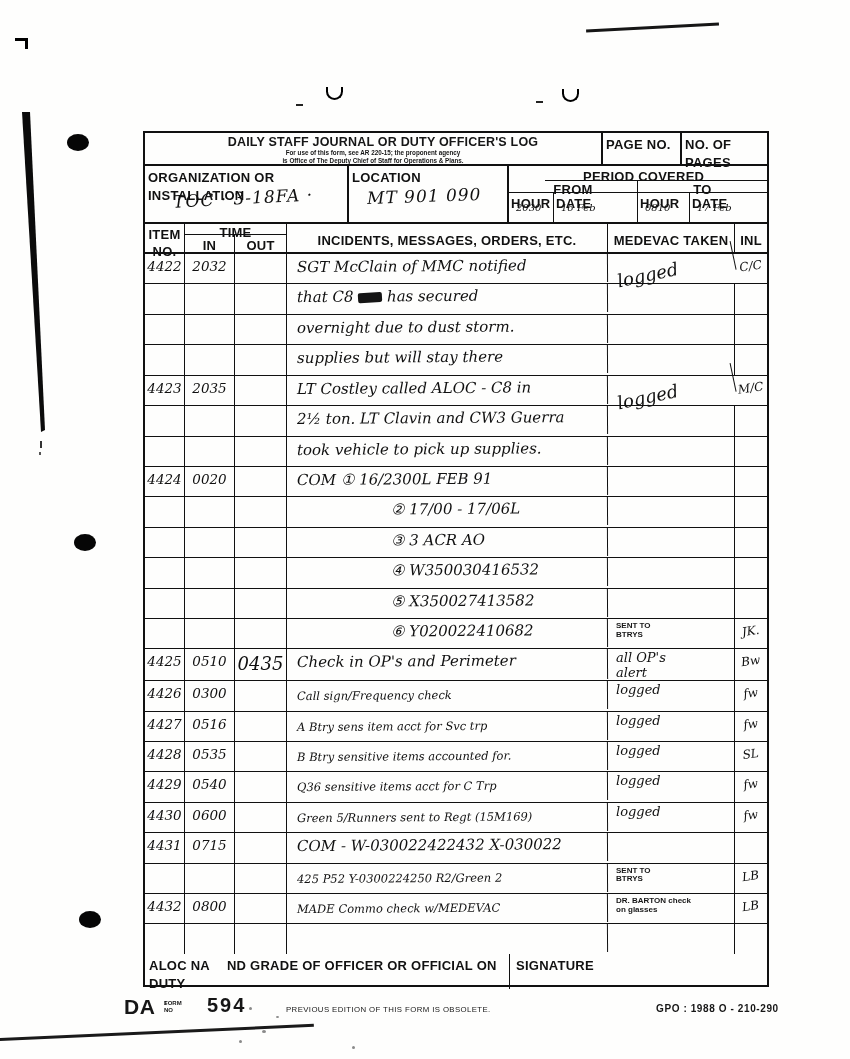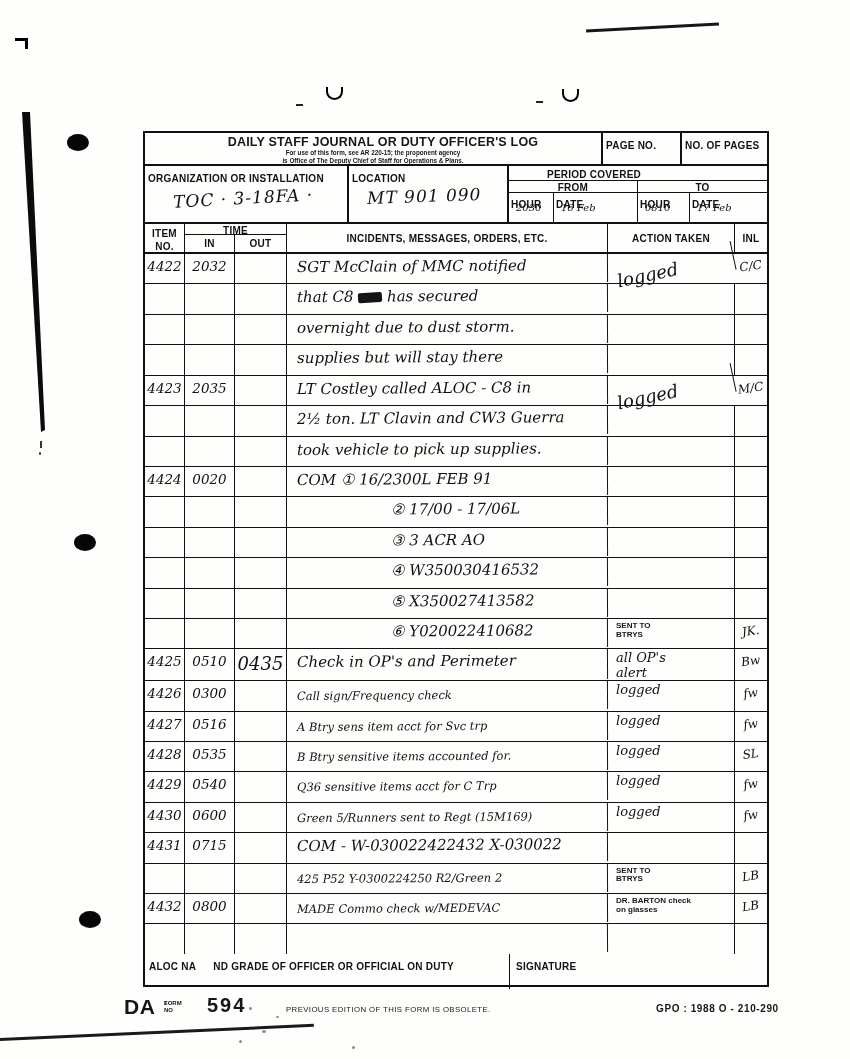--- a/index.html
+++ b/index.html
@@ -15,34 +15,34 @@
   .umark{width:17px;height:13px;border:2.2px solid #000;border-top:none;border-radius:0 0 9px 9px;}
   .u1{left:326px;top:87px;} .u2{left:562px;top:89px;}
   .dash{height:2px;background:#222;width:7px;}
   .d1{left:296px;top:104px;} .d2{left:536px;top:101px;}
   .hole{width:22px;height:17px;background:#060606;border-radius:50%;}
   .h1{left:67px;top:134px;} .h2{left:74px;top:534px;} .h3{left:79px;top:911px;}
   .noise{background:#8a8a8a;border-radius:50%;}
 
   
   .form{position:absolute;left:143px;top:131px;width:626px;height:856px;border:2px solid #111;background:#fefefd;}
-  .lbl{font-size:10px;font-weight:700;letter-spacing:.25px;color:#111;}
+  .lbl{font-size:13px;font-weight:700;letter-spacing:.25px;color:#111;}
 
   .hrow1{display:flex;height:33px;border-bottom:2px solid #111;}
   .titleblock{width:458px;border-right:2px solid #111;text-align:center;padding-top:2px;}
   .ftitle{font-size:12.5px;font-weight:800;letter-spacing:.2px;padding-left:20px;}
   .fsub{font-size:6.3px;font-weight:700;line-height:1.25;}
   .pgbox{width:79px;border-right:2px solid #111;padding:2px 3px;}
   .npbox{flex:1;padding:2px 3px;}
 
   .hrow2{display:flex;height:58px;border-bottom:2px solid #111;}
   .orgbox{width:209px;border-right:2px solid #111;padding:2px 3px;position:relative;}
   .locbox{width:164px;border-right:2px solid #111;padding:2px 3px;position:relative;}
   .periodbox{flex:1;display:flex;flex-direction:column;}
-  .plabel{height:15px;border-bottom:1.5px solid #111;padding:3px 0 0 38px;}
+  .plabel{height:15px;border-bottom:1.5px solid #111;padding:3px 0 0 38px;margin-left:36px;}
   .fromto{height:12px;border-bottom:1.5px solid #111;display:flex;}
   .ft{width:129px;border-right:1.5px solid #111;text-align:center;padding-top:1px;}
   .ft.to{flex:1;border-right:none;}
   .hd{flex:1;display:flex;}
   .hdcell{border-right:1.5px solid #111;padding:1px 2px;position:relative;overflow:visible;}
   .hdcell:last-child{border-right:none;}
   .w1{width:45px;} .w2{width:84px;} .w3{width:52px;} .w4{flex:1;}
   .hdval{position:absolute;left:7px;top:9px;font-size:10px;white-space:nowrap;}
 
   .hw{font-family:"DejaVu Serif",serif;font-style:italic;color:#101010;}
@@ -184,21 +184,21 @@
         <span>NO.</span>
       </div>
       <div class="ch ch-time">
         <div class="tlab lbl">TIME</div>
         <div class="inout">
           <div class="in lbl">IN</div>
           <div class="out lbl">OUT</div>
         </div>
       </div>
       <div class="ch ch-inc lbl">INCIDENTS, MESSAGES, ORDERS, ETC.</div>
-      <div class="ch ch-act lbl">ACTION TAKEN</div>
+      <div class="ch ch-act lbl">MEDEVAC TAKEN</div>
       <div class="ch ch-inl lbl">INL</div>
     </div>
 
     <div class="tbody" id="tbody">
         <div class="trow">
           <div class="cell c-item hw">4422</div>
           <div class="cell c-in hw">2032</div>
           <div class="cell c-out hw"></div>
           <div class="cell c-text hw">SGT McClain of MMC notified</div>
           <div class="cell c-action hw big">logged</div>

